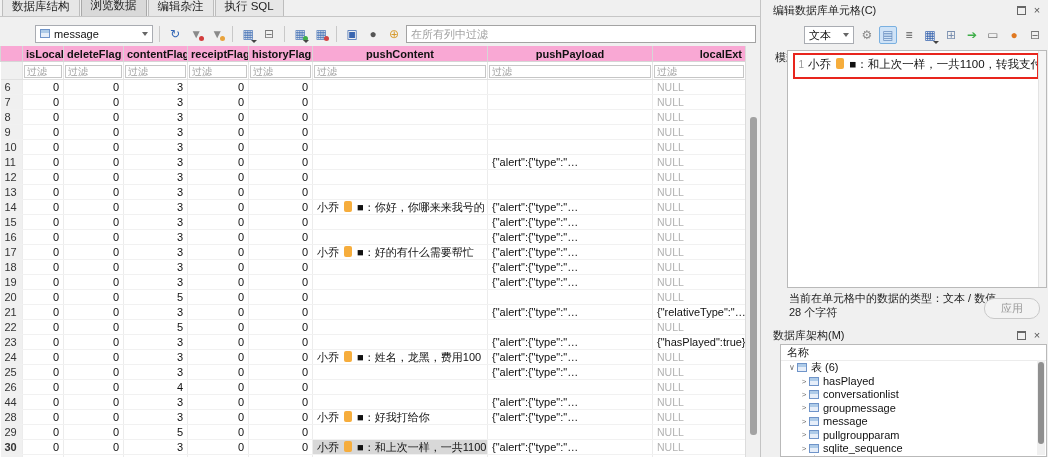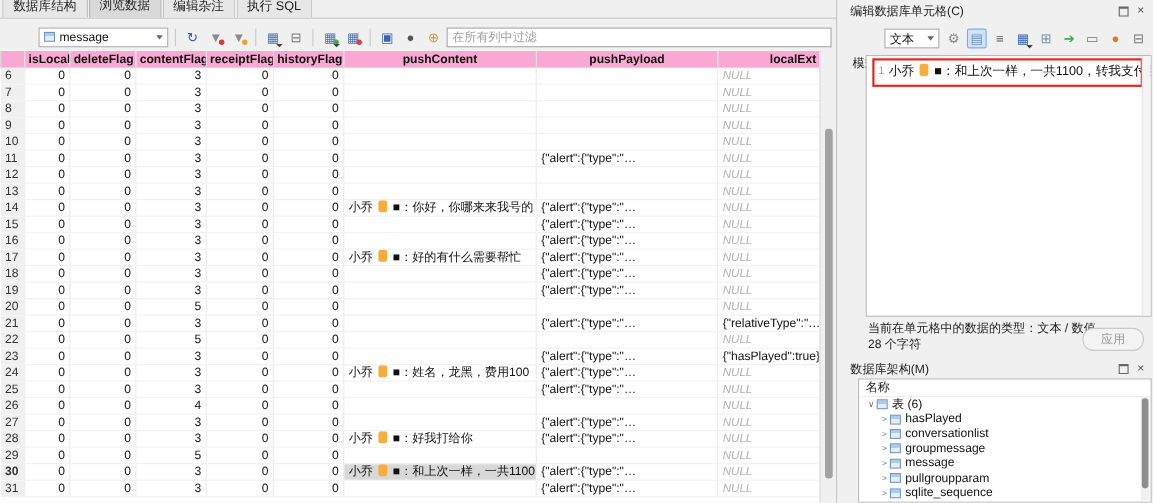--- a/index.html
+++ b/index.html
@@ -41,21 +41,21 @@
   .grid-t th.h-right{text-align:right;}
   .grid-t td{height:14px;line-height:14px;padding:0 4px;font-size:11px;white-space:nowrap;overflow:hidden;
              border-right:1px solid #ececec;border-bottom:1px solid #f1f1f1;}
   .grid-t tr.frow td{padding:1px;border-right:1px solid #e4e4e4;border-bottom:1px solid #e0e0e0;height:15px;}
   .flt{width:100%;box-sizing:border-box;height:13px;border:1px solid #c6c6c6;font-size:10px;padding:0 2px;
        color:#333;font-family:inherit;}
   .gut{background:#f0f0f0;border-right:1px solid #d0d0d0;border-bottom:1px solid #e0e0e0;color:#333;
        padding:0 2px 0 3px;font-size:10.5px;}
   .gut.selrow{font-weight:bold;}
   td.num{text-align:right;}
-  .null{color:#b2b2b2;font-style:italic;font-size:10.5px;}
+  .null{color:#b2b2b2;font-size:10.5px;}
   td.sel{background:#d8d8d8;}
   .person{display:inline-block;width:8px;height:11px;background:#f6ad3c;border-radius:2px;color:transparent;
           overflow:hidden;vertical-align:-1px;margin:0 2px;}
   .vscroll{position:absolute;left:745px;top:46px;width:15px;height:411px;background:#f0f0f0;
            border-left:1px solid #dcdcdc;box-sizing:border-box;}
   .vthumb{position:absolute;left:4px;width:7px;background:#a2a2a2;border-radius:3px;}
   
   .right{position:absolute;left:760px;top:0;width:288px;height:457px;background:#f0f0f0;
          border-left:1px solid #c4c4c4;box-sizing:border-box;}
   .dock-title{position:absolute;height:16px;left:12px;right:4px;display:flex;align-items:center;color:#222;}
@@ -168,20 +168,31 @@
           <th class="gut"></th>
           <th>isLocal</th>
           <th>deleteFlag</th>
           <th>contentFlag</th>
           <th>receiptFlag</th>
           <th>historyFlag</th>
           <th>pushContent</th>
           <th>pushPayload</th>
           <th class="h-right">localExt</th>
         </tr>
+        <tr class="frow">
+          <td class="gut"></td>
+          <td><input class="flt" placeholder="过滤" style=""></td>
+          <td><input class="flt" placeholder="过滤" style=""></td>
+          <td><input class="flt" placeholder="过滤" style=""></td>
+          <td><input class="flt" placeholder="过滤" style=""></td>
+          <td><input class="flt" placeholder="过滤" style=""></td>
+          <td><input class="flt" placeholder="过滤" style=""></td>
+          <td><input class="flt" placeholder="过滤" style=""></td>
+          <td><input class="flt" placeholder="过滤" style=""></td>
+        </tr>
       </thead>
     <tbody id="grid-body">
         <tr>
           <td class="gut">6</td>
           <td class="num">0</td>
           <td class="num">0</td>
           <td class="num">3</td>
           <td class="num">0</td>
           <td class="num">0</td>
           <td></td>
@@ -402,21 +413,21 @@
           <td class="num">0</td>
           <td class="num">0</td>
           <td class="num">4</td>
           <td class="num">0</td>
           <td class="num">0</td>
           <td></td>
           <td></td>
           <td><span class="null">NULL</span></td>
         </tr>
         <tr>
-          <td class="gut">27</td>
+          <td class="gut">44</td>
           <td class="num">0</td>
           <td class="num">0</td>
           <td class="num">3</td>
           <td class="num">0</td>
           <td class="num">0</td>
           <td></td>
           <td>{"alert":{"type":"…</td>
           <td><span class="null">NULL</span></td>
         </tr>
         <tr>

